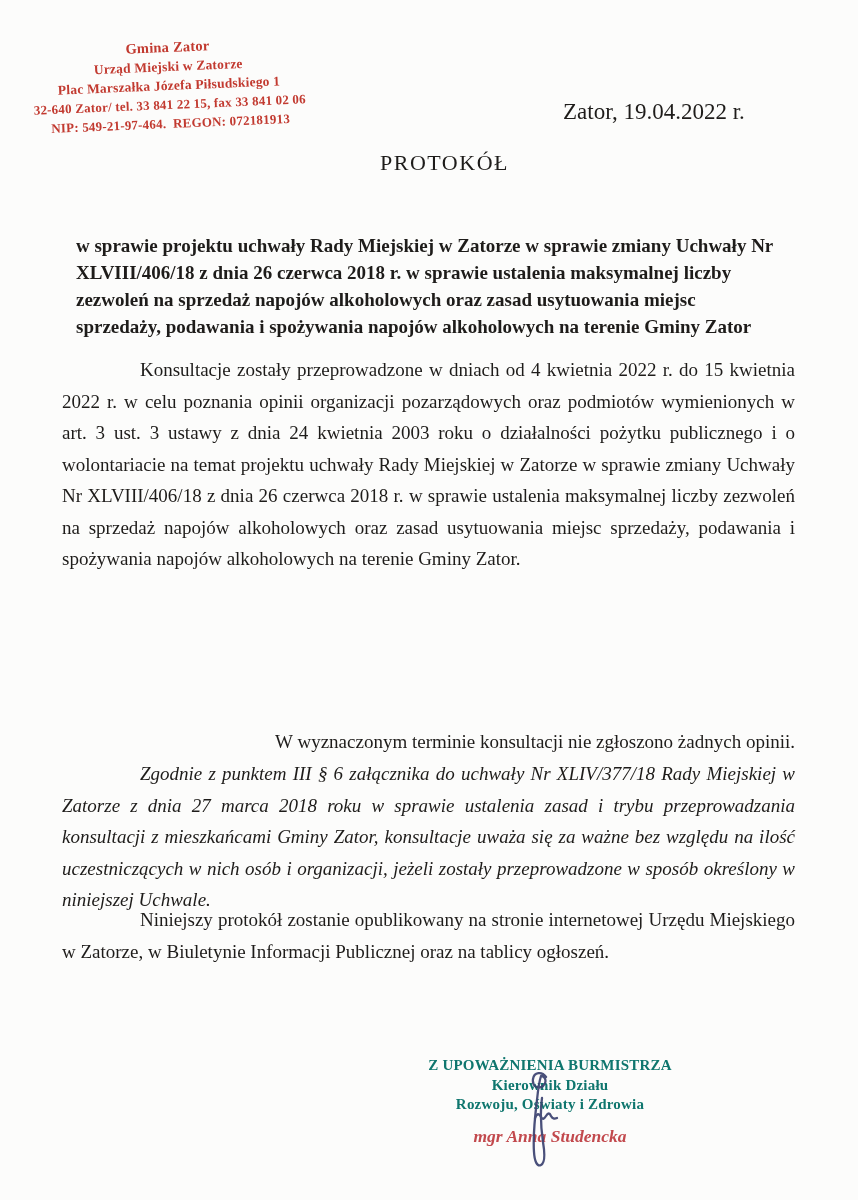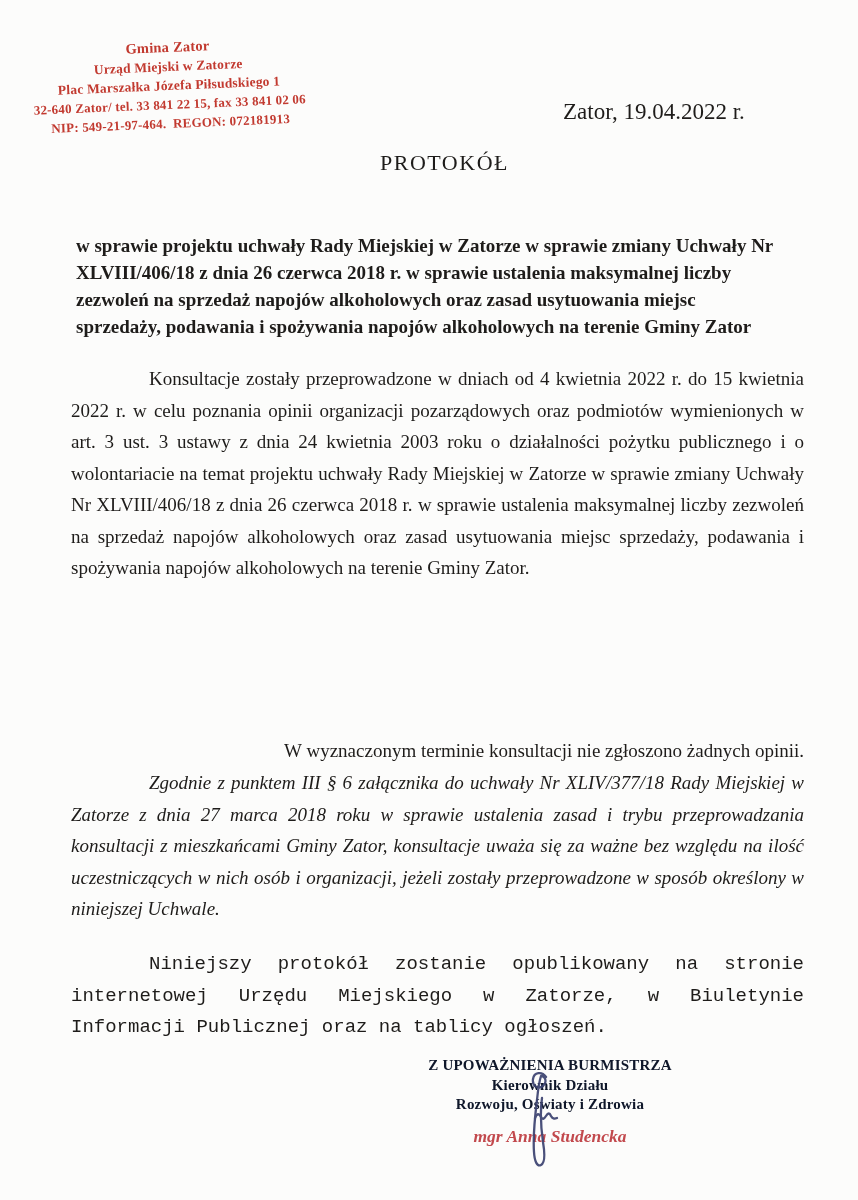--- a/index.html
+++ b/index.html
@@ -67,41 +67,41 @@
     font-weight: 700;
     font-size: 19px;
     line-height: 27px;
   }
 
   
   .para {
     position: absolute;
     left: 62px;
     width: 733px;
-    margin: 9px;
+    margin: 0;
     font-size: 19px;
     line-height: 31.5px;
     text-align: justify;
   }
   .para.indent-large { text-indent: 78px; }
   .para.indent-small { text-indent: 7px; }
   .p1 { top: 354px; }
   .p2 { top: 618px; }
   .p3 { top: 726px; text-align: right; }
   .p4 { top: 758px; font-style: italic; }
-  .p5 { top: 940px; font-family: Liberation Mono, monospace; }
+  .p5 { top: 904px; }
 
   
   .sig-block {
     position: absolute;
     top: 1056px;
     left: 425px;
     width: 250px;
     text-align: center;
-    color: #0f172a;
+    color: #0f766e;
     font-size: 15px;
     line-height: 19.5px;
     font-weight: 600;
     letter-spacing: 0.2px;
   }
   .signer-name {
     position: absolute;
     top: 1126px;
     left: 425px;
     width: 250px;

